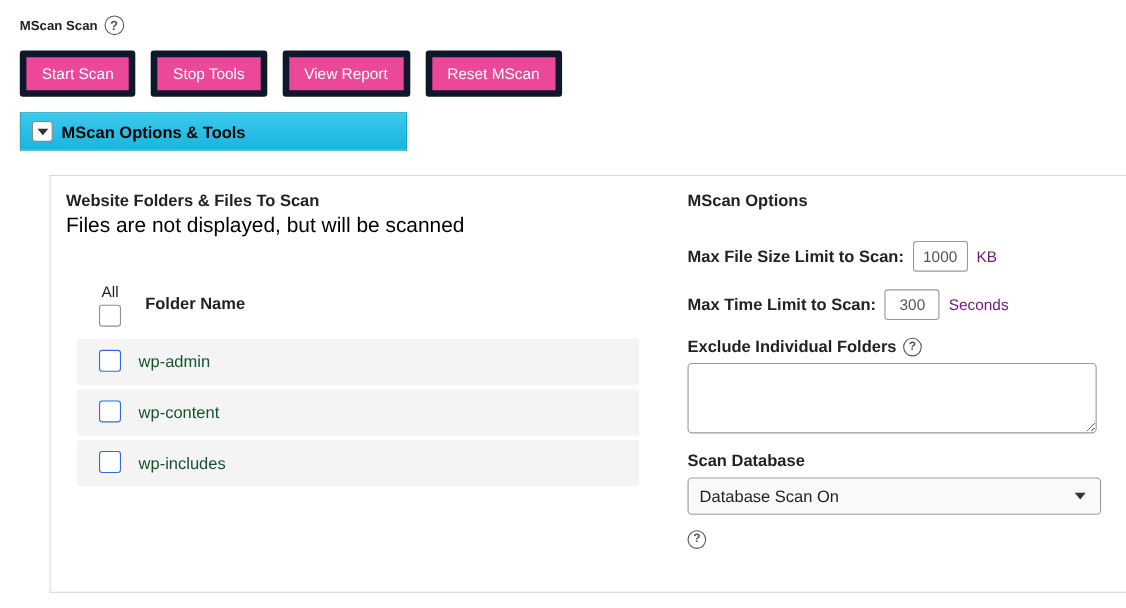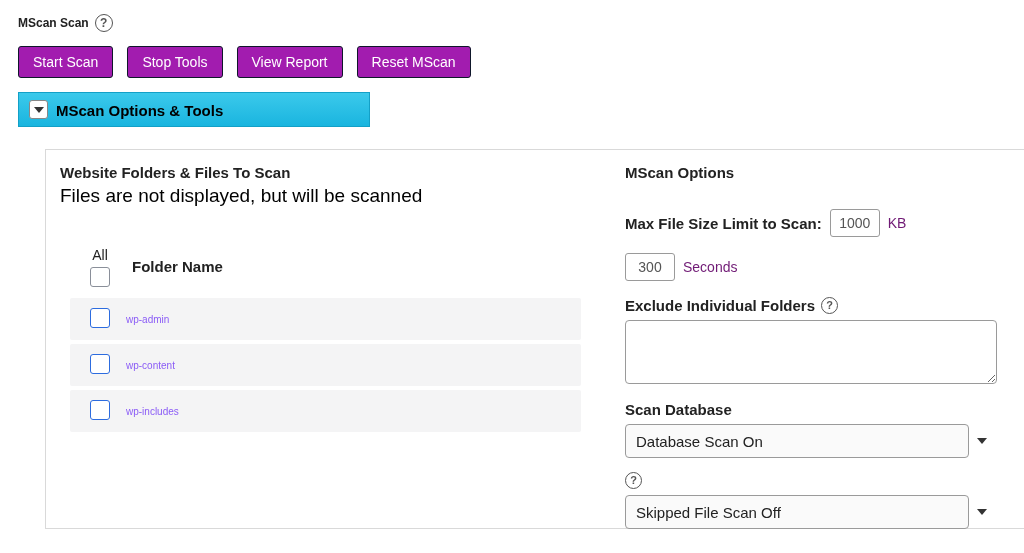--- a/index.html
+++ b/index.html
@@ -22,23 +22,23 @@
     width: 18px; height: 18px; border: 1.5px solid #555; border-radius: 50%;
     font-size: 12px; color: #555; font-weight: 700; line-height: 1;
   }
   .help-icon-sm {
     width: 17px; height: 17px; font-size: 11px; border-width: 1.5px;
   }
 
   
   .button-row { display: flex; gap: 14px; margin-bottom: 14px; }
   .btn {
-    background: #a21caf;
+    background: #ec4899;
     color: #fff;
-    border: 1px solid #0f172a;
+    border: 6px solid #0f172a;
     border-radius: 3px;
     padding: 7px 14px;
     font-size: 14px;
     cursor: pointer;
   }
 
   
   .section-bar {
     display: inline-flex; align-items: flex-end; gap: 8px;
     width: 352px;
@@ -98,21 +98,21 @@
 
   .folder-row {
     display: flex; align-items: center;
     background: #f4f4f5;
     border-radius: 2px;
     height: 42px;
     margin: 0 16px 4px 10px;
     padding-left: 4px;
   }
   .folder-row .col-all { width: 52px; text-align: center; }
-  .folder-row .folder-name { font-size: 10px; color: #8b5cf6; padding-left: 0; }
+  .folder-row .folder-name { font-size: 15px; color: #14532d; padding-left: 0; }
 
   
   .opt-row { display: flex; align-items: center; margin-bottom: 16px; gap: 8px; }
   .opt-label { font-weight: 600; font-size: 15px; color: #222; white-space: nowrap; }
   .num-input {
     width: 50px; height: 28px;
     border: 1px solid #9a9a9a; border-radius: 3px;
     text-align: center; font-size: 14px; color: #555;
     padding: 0;
   }
@@ -120,21 +120,21 @@
 
   .opt-group { margin-bottom: 14px; }
   .opt-group .opt-label-row { display: flex; align-items: center; gap: 6px; margin-bottom: 6px; }
   .textarea {
     width: 372px; height: 64px;
     border: 1px solid #9a9a9a; border-radius: 4px;
     resize: both;
     font-size: 14px;
   }
   .select {
-    width: 344px; height: 34px;
+    width: 376px; height: 34px;
     border: 1px solid #9a9a9a; border-radius: 4px;
     background: #fafafa;
     padding: 0 28px 0 10px;
     font-size: 15px; color: #222;
     appearance: none;
     position: relative;
   }
   .select-wrap { position: relative; width: 372px; }
   .select-caret {
     position: absolute; right: 10px; top: 50%; transform: translateY(-50%);
@@ -225,20 +225,21 @@
 
         <div class="right-options">
 
           <div class="opt-row">
             <span class="opt-label">Max File Size Limit to Scan:</span>
             <input class="num-input" value="1000" style="">
             <span class="unit">KB</span>
           </div>
 
           <div class="opt-row">
+            <span class="opt-label">Max Time Limit to Scan:</span>
             <input class="num-input" value="300" style="">
             <span class="unit">Seconds</span>
           </div>
 
           <div class="opt-group">
             <div class="opt-label-row">
               <span class="opt-label">Exclude Individual Folders</span>
               <span class="help-icon help-icon-sm">?</span>
             </div>
             <textarea class="textarea" style=""></textarea>
@@ -253,26 +254,20 @@
                 <option>Database Scan On</option>
               </select>
               <span class="select-caret"></span>
             </div>
           </div>
 
           <div class="opt-group">
             <div class="opt-label-row">
               <span class="help-icon help-icon-sm">?</span>
             </div>
-            <div class="select-wrap">
-              <select class="select">
-                <option>Skipped File Scan Off</option>
-              </select>
-              <span class="select-caret"></span>
-            </div>
           </div>
 
         </div>
       </div>
 
     </div>
   </div>
 
 </div>
 

